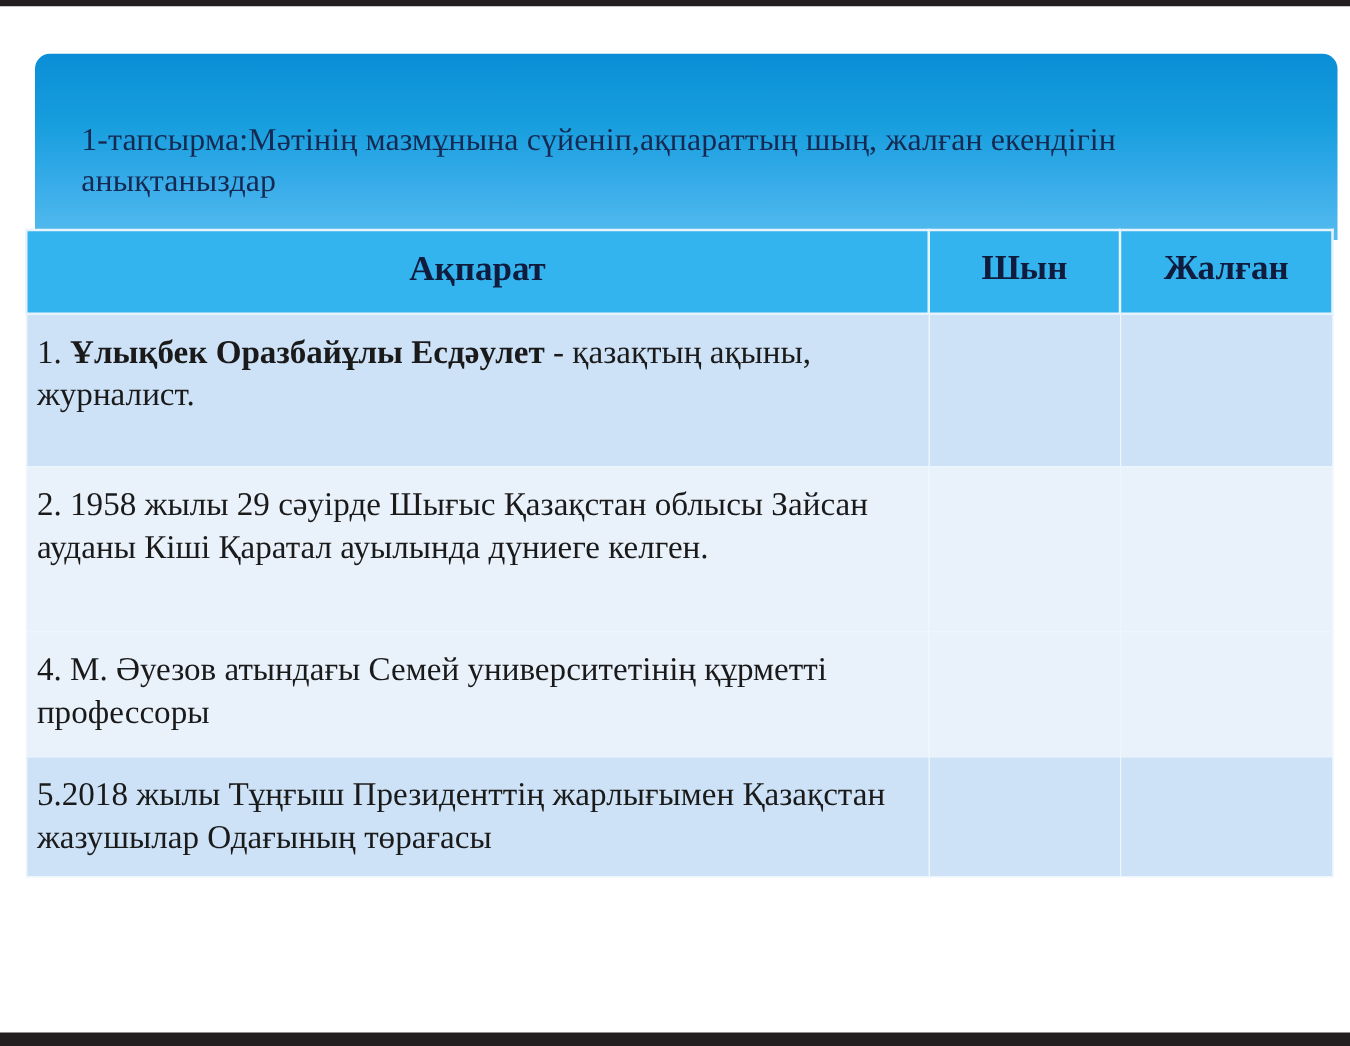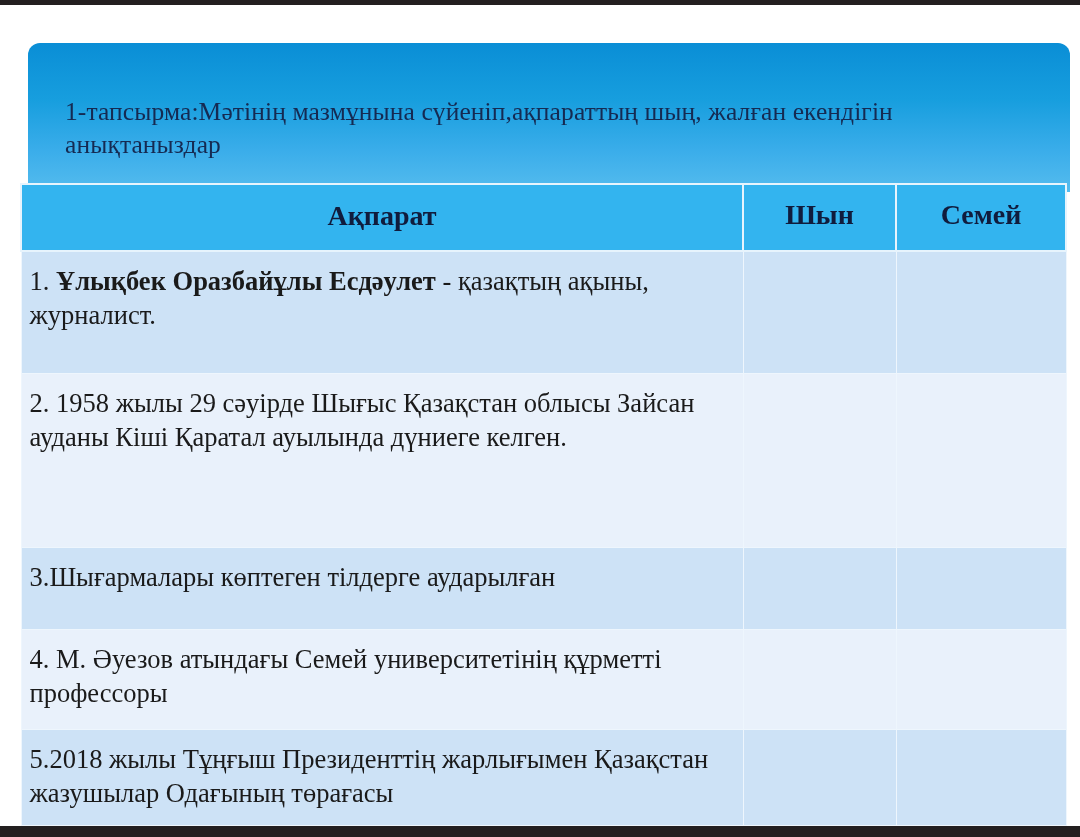--- a/index.html
+++ b/index.html
@@ -102,21 +102,21 @@
     color: #1a1a1a;
     box-sizing: border-box;
     font-family: "Liberation Serif", "DejaVu Serif", serif;
   }
   .info-table tr.shade-dark td  { background: #cde2f6; }
   .info-table tr.shade-light td { background: #e9f1fb; }
 
   .info-table td.cell-mark { padding: 0; }
 
   tr.r1 td { height: 122px; }
-  tr.r2 td { height: 174px; }
+  tr.r2 td { height: 132px; }
   tr.r3 td { height: 82px; }
   tr.r4 td { height: 100px; }
   tr.r5 td { height: 96px; }
 
   .cell-text { display: block; }
   .strong-name { font-weight: bold; }
 </style>
 </head>
 <body>
 
@@ -131,48 +131,41 @@
   <table class="info-table">
     <colgroup>
       <col class="c-info">
       <col class="c-true">
       <col class="c-false">
     </colgroup>
     <thead>
       <tr>
         <th class="h-info">Ақпарат</th>
         <th>Шын</th>
-        <th>Семей</th>
+        <th>Жалған</th>
       </tr>
     </thead>
     <tbody>
 
       <tr class="r1 shade-dark">
         <td>
           <span class="cell-text"><span>1. </span><span class="strong-name">Ұлықбек Оразбайұлы Есдәулет</span><span> - қазақтың ақыны, журналист.</span></span>
         </td>
         <td class="cell-mark"></td>
         <td class="cell-mark"></td>
       </tr>
 
       <tr class="r2 shade-light">
         <td>
           <span class="cell-text">2. 1958 жылы 29 сәуірде Шығыс Қазақстан облысы Зайсан ауданы Кіші Қаратал ауылында дүниеге келген.</span>
         </td>
         <td class="cell-mark"></td>
         <td class="cell-mark"></td>
       </tr>
 
-      <tr class="r3 shade-dark">
-        <td>
-          <span class="cell-text">3.Шығармалары көптеген тілдерге аударылған</span>
-        </td>
-        <td class="cell-mark"></td>
-        <td class="cell-mark"></td>
-      </tr>
 
       <tr class="r4 shade-light">
         <td>
           <span class="cell-text">4. М. Әуезов атындағы Семей университетінің құрметті профессоры</span>
         </td>
         <td class="cell-mark"></td>
         <td class="cell-mark"></td>
       </tr>
 
       <tr class="r5 shade-dark">

